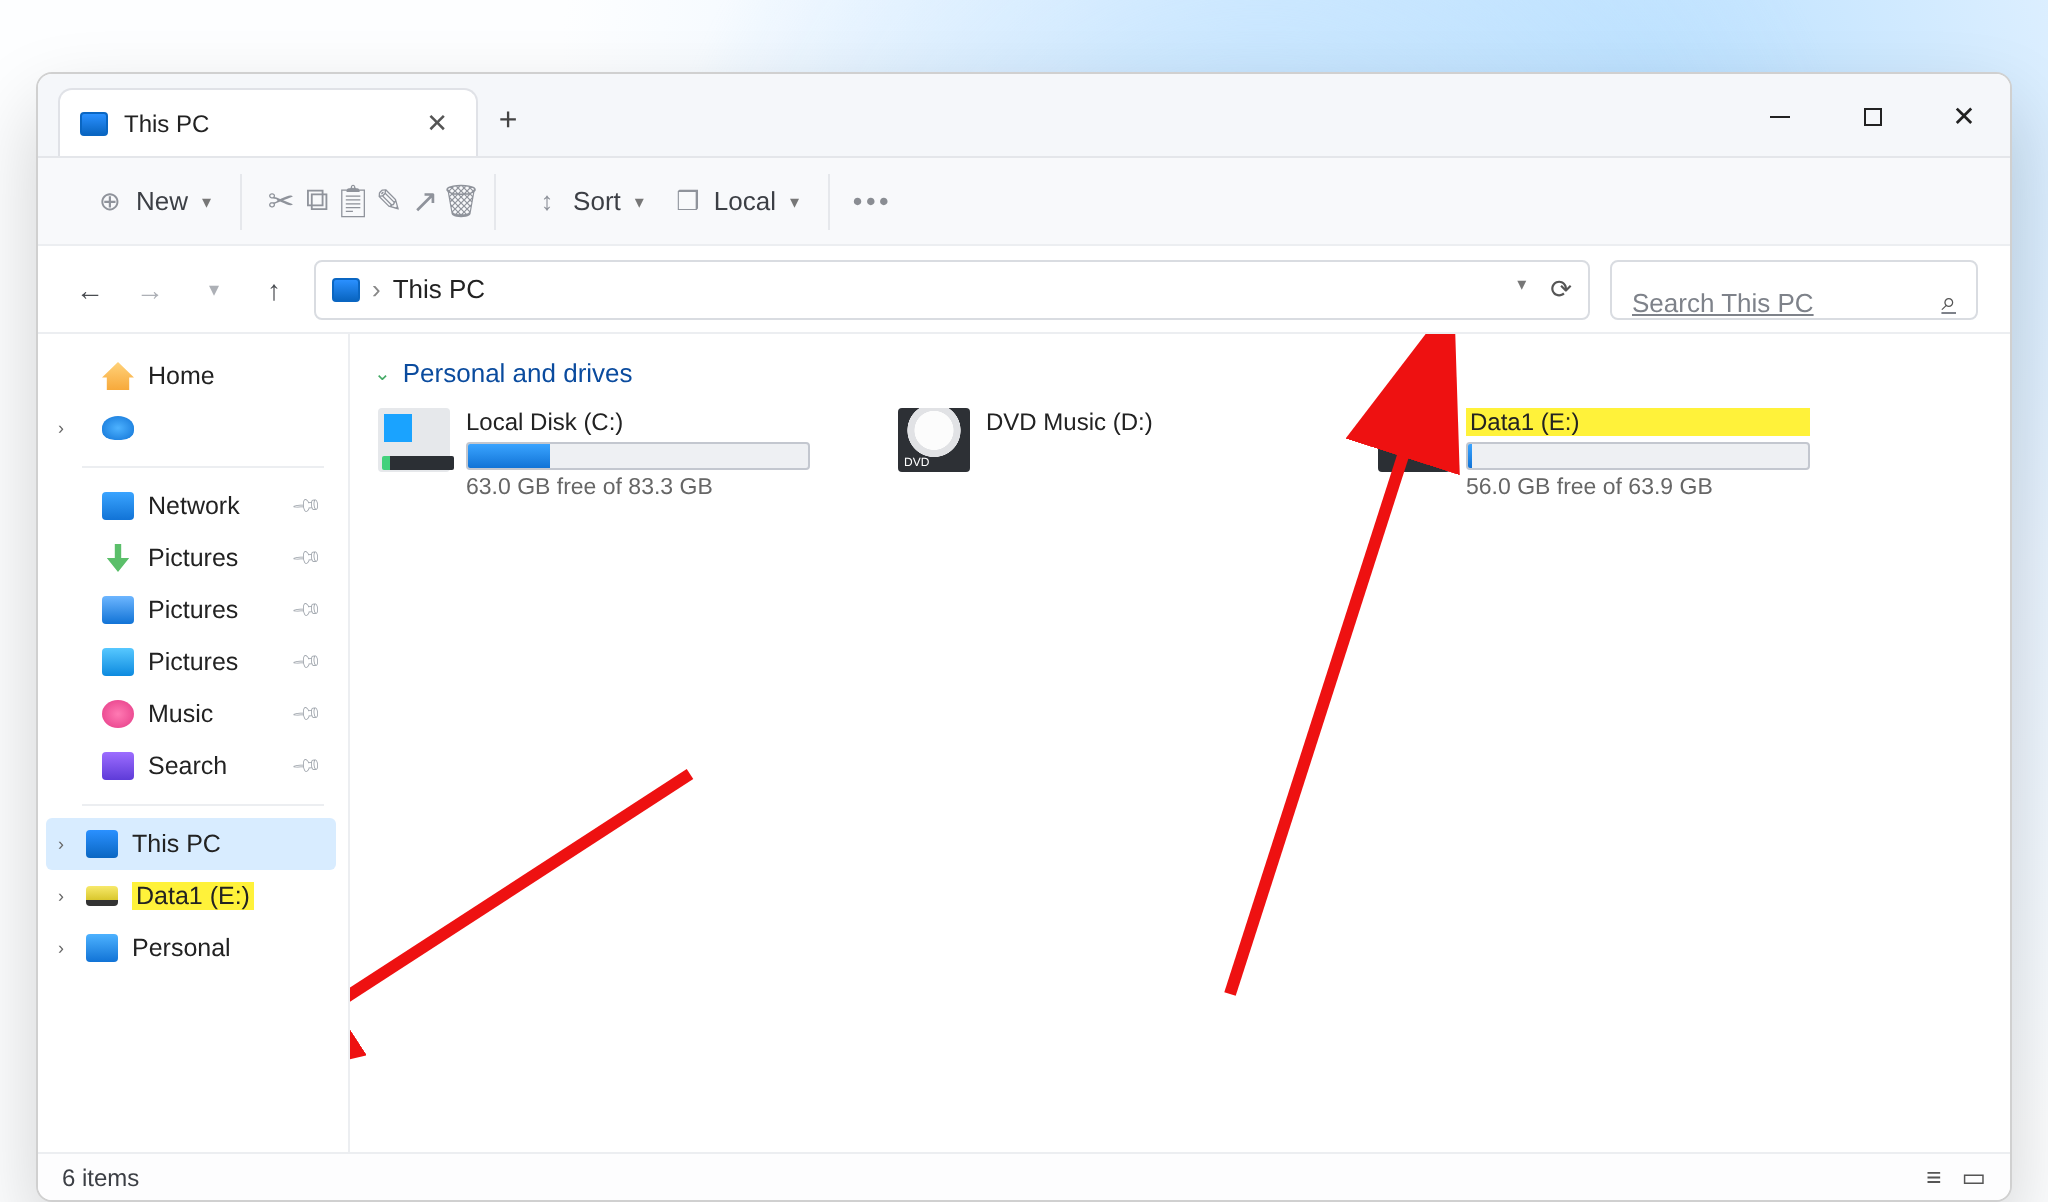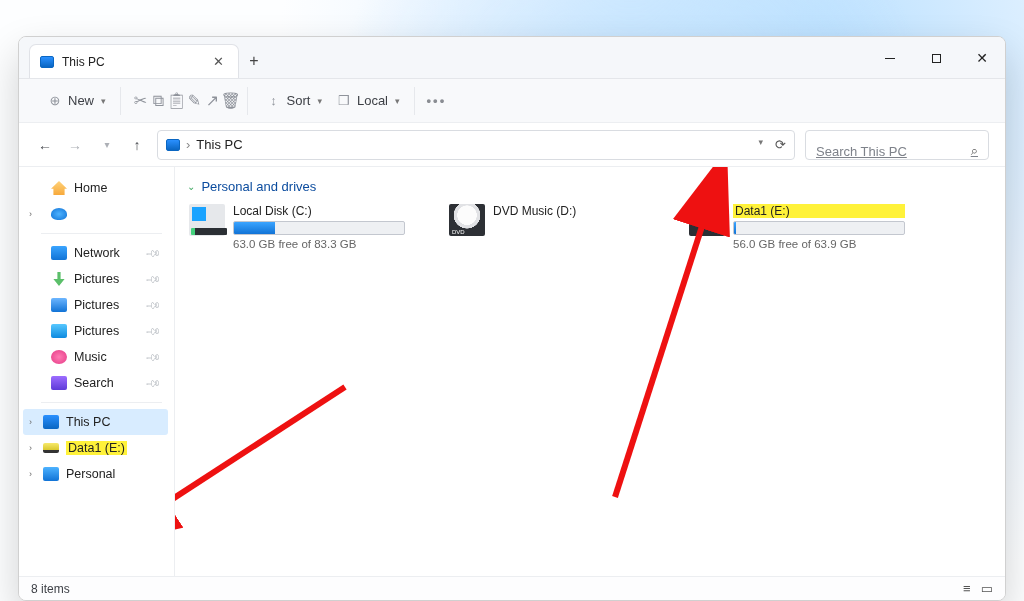--- a/index.html
+++ b/index.html
@@ -328,20 +328,20 @@
             <path d="M0,0 L0,10 L14,5 z" fill="#e11"></path>
           </marker>
             </defs>
           <line x1="20" y1="300" x2="110" y2="20" stroke="#e11" stroke-width="6" marker-end="url(#ah2)"></line>
         </svg>
       </div>
     </div>
   </div>
 
   <div class="status">
-    <span>8 items</span>
+    <span>6 items</span>
     <span class="views">
       <span>≡</span>
       <span>▭</span>
     </span>
   </div>
 
 </div>
 
 </body></html>

